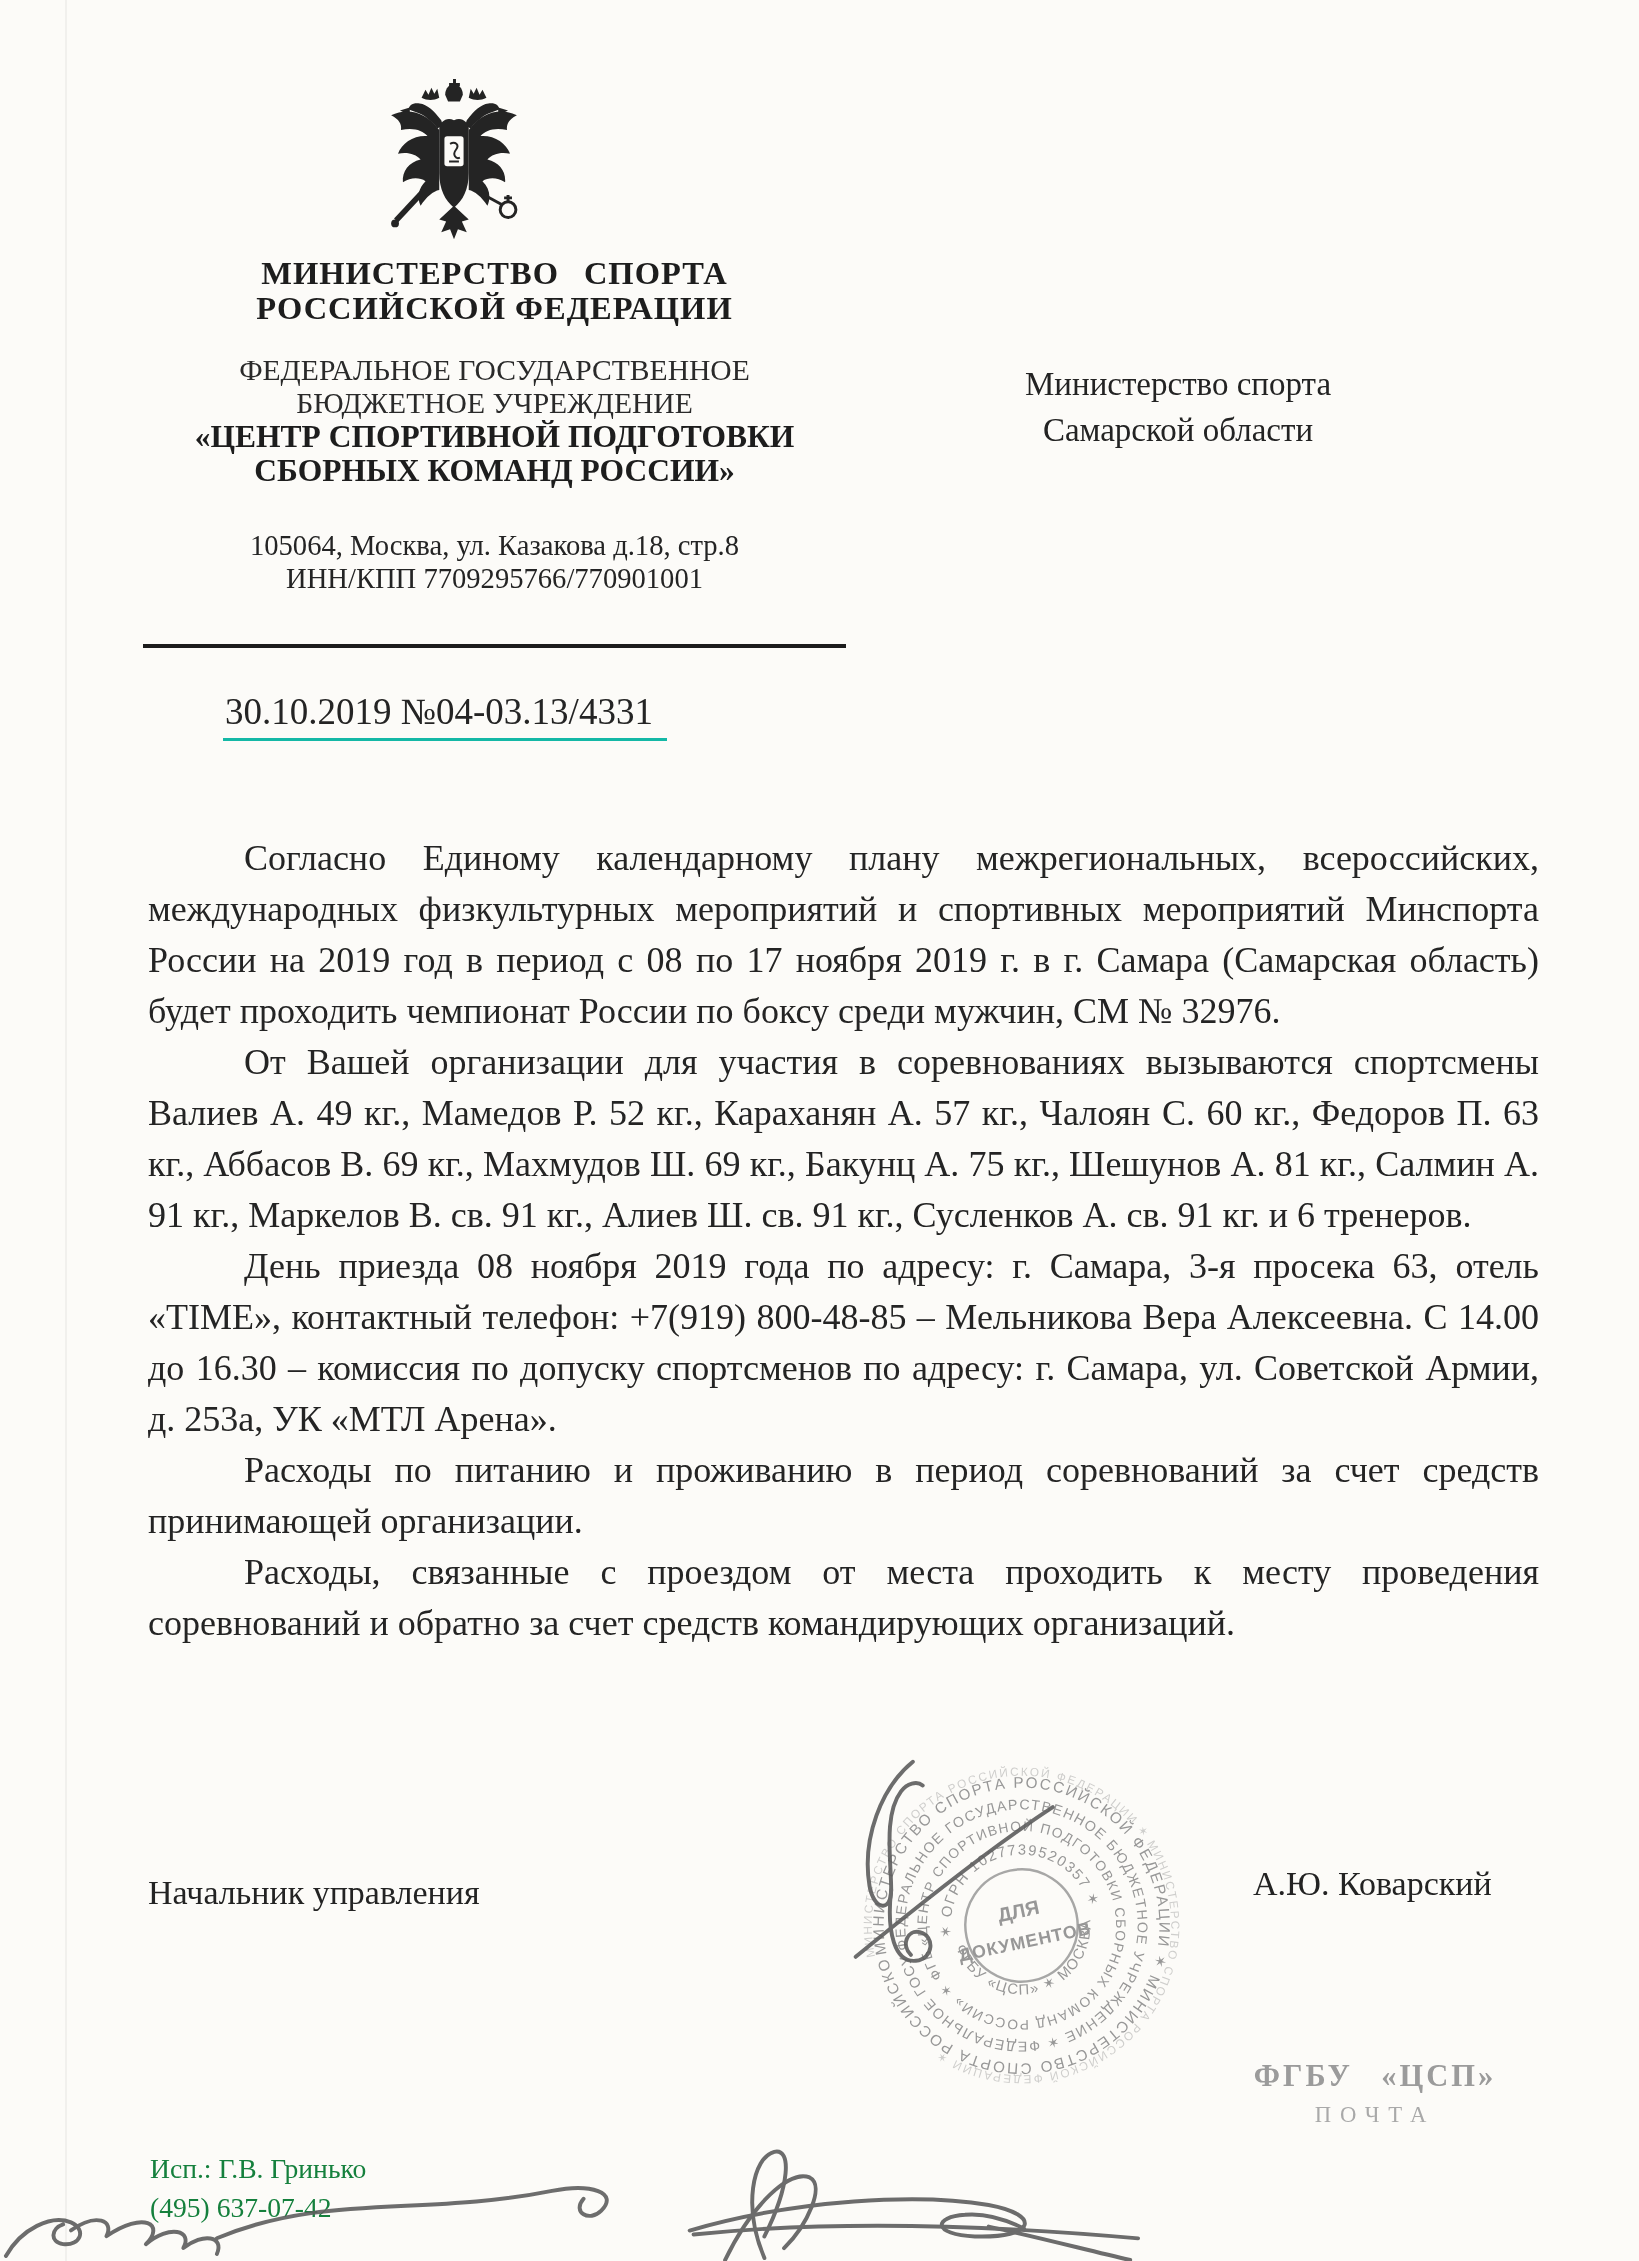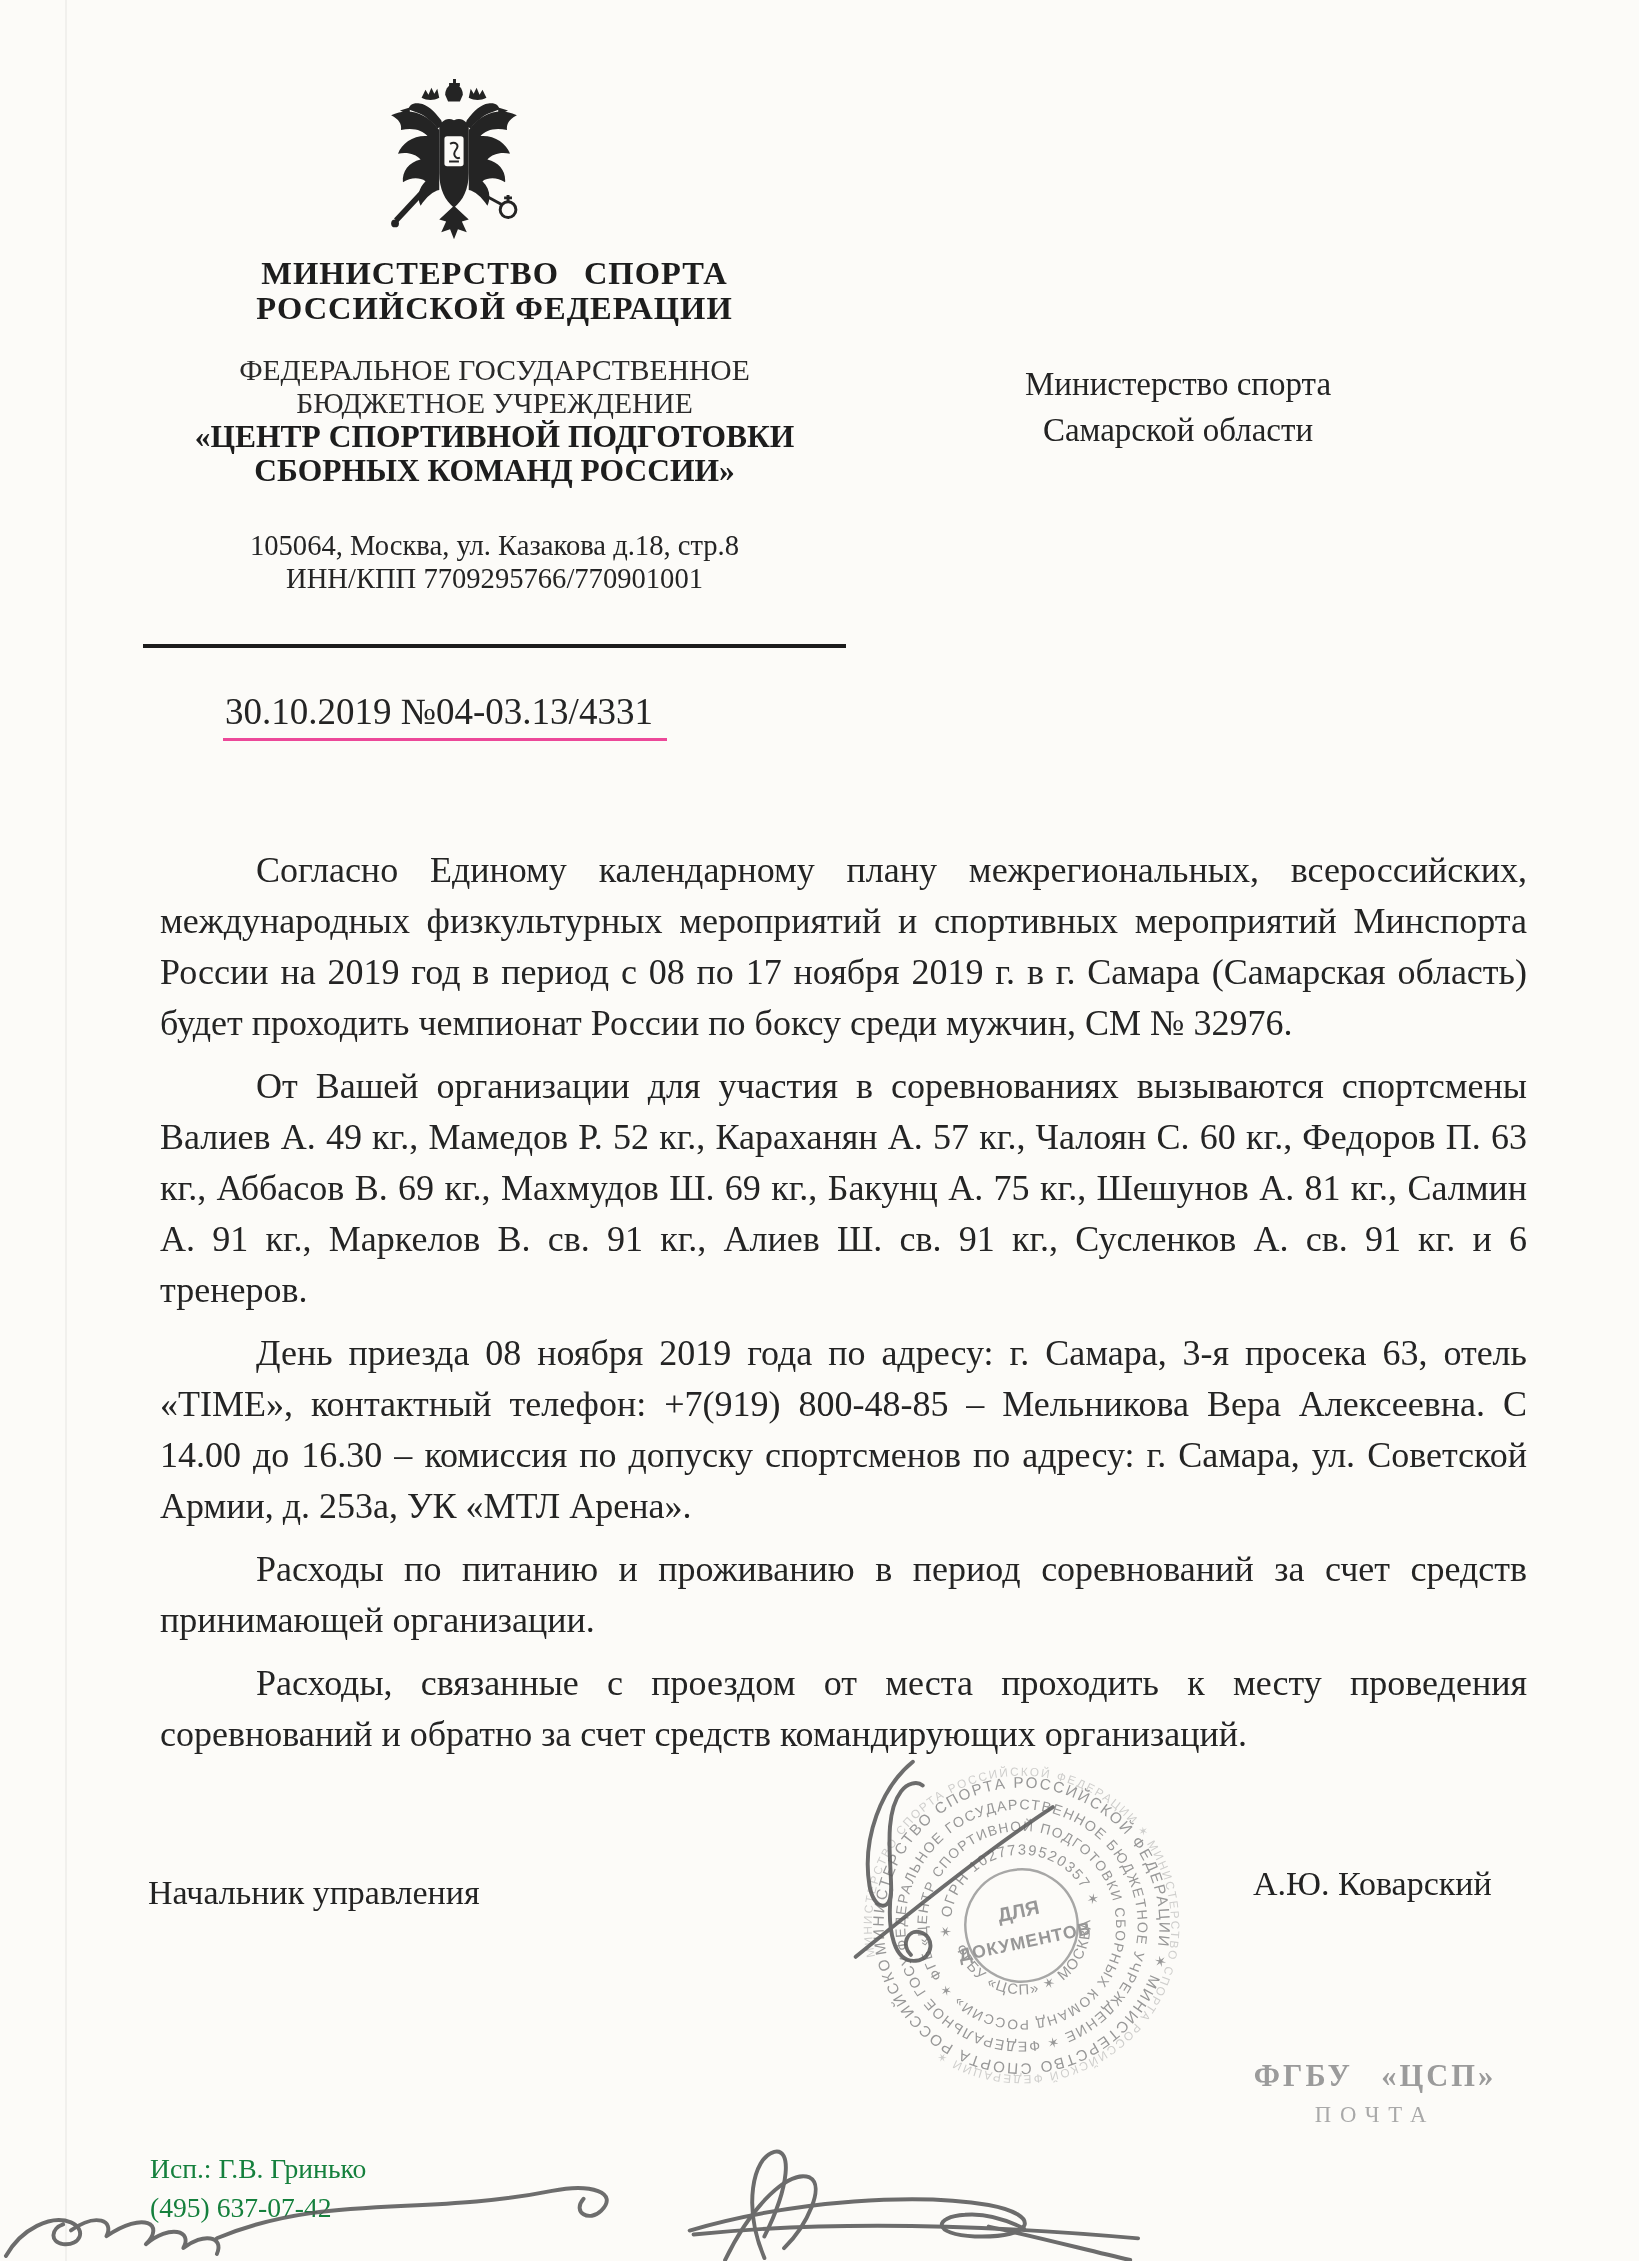--- a/index.html
+++ b/index.html
@@ -18,24 +18,24 @@
   .letterhead{left:126px;top:0;width:737px;text-align:center;}
   .ministry-line{font-weight:bold;font-size:32.5px;letter-spacing:1px;color:#1d1d1d;line-height:35px;}
   .ministry-line.first{word-spacing:15.8px;}
   .org-type{font-size:29.6px;color:#2a2a2a;line-height:33px;}
   .org-name{font-weight:bold;font-size:31.5px;color:#1d1d1d;line-height:34px;}
   .addr-line{font-size:28.6px;color:#242424;line-height:33px;}
   .lh-divider{left:143px;top:644px;width:703px;height:3.9px;background:#1c1c1c;}
   
   .recipient{left:971px;top:361px;width:414px;text-align:center;font-size:33px;line-height:46px;color:#232323;}
   
-  .ref-line{left:223px;top:690px;font-size:37px;color:#242424;border-bottom:3px solid #ec4899;padding:0 13.8px 4.9px 2px;}
+  .ref-line{left:223px;top:690px;font-size:37px;color:#242424;border-bottom:3px solid #14b8a6;padding:0 13.8px 4.9px 2px;}
   
   .body-text{left:148px;top:833px;width:1391px;font-size:36px;line-height:51px;color:#242424;text-align:justify;}
-  .body-text p{margin:12px;text-indent:96px;}
+  .body-text p{margin:0;text-indent:96px;}
   
   .sig-position{left:148px;top:1874px;font-size:34px;color:#232323;}
   .sig-name{left:1253px;top:1865px;font-size:34px;color:#232323;}
   
   .round-stamp{left:859px;top:1763px;}
   .round-stamp text{font-family:"Liberation Sans", sans-serif;fill:#8f8f8f;}
   .hand-sign{stroke:#5d5d5d;stroke-width:4;fill:none;stroke-linecap:round;stroke-linejoin:round;opacity:.9;}
   .mail-stamp{left:1237px;top:2059px;width:276px;text-align:center;color:#9b9b9b;}
   .mail-stamp .l1{font-weight:bold;font-size:30.5px;letter-spacing:3px;word-spacing:17.7px;}
   .mail-stamp .l2{font-size:22.7px;letter-spacing:8.9px;color:#a9a9a9;margin-top:7.9px;}

